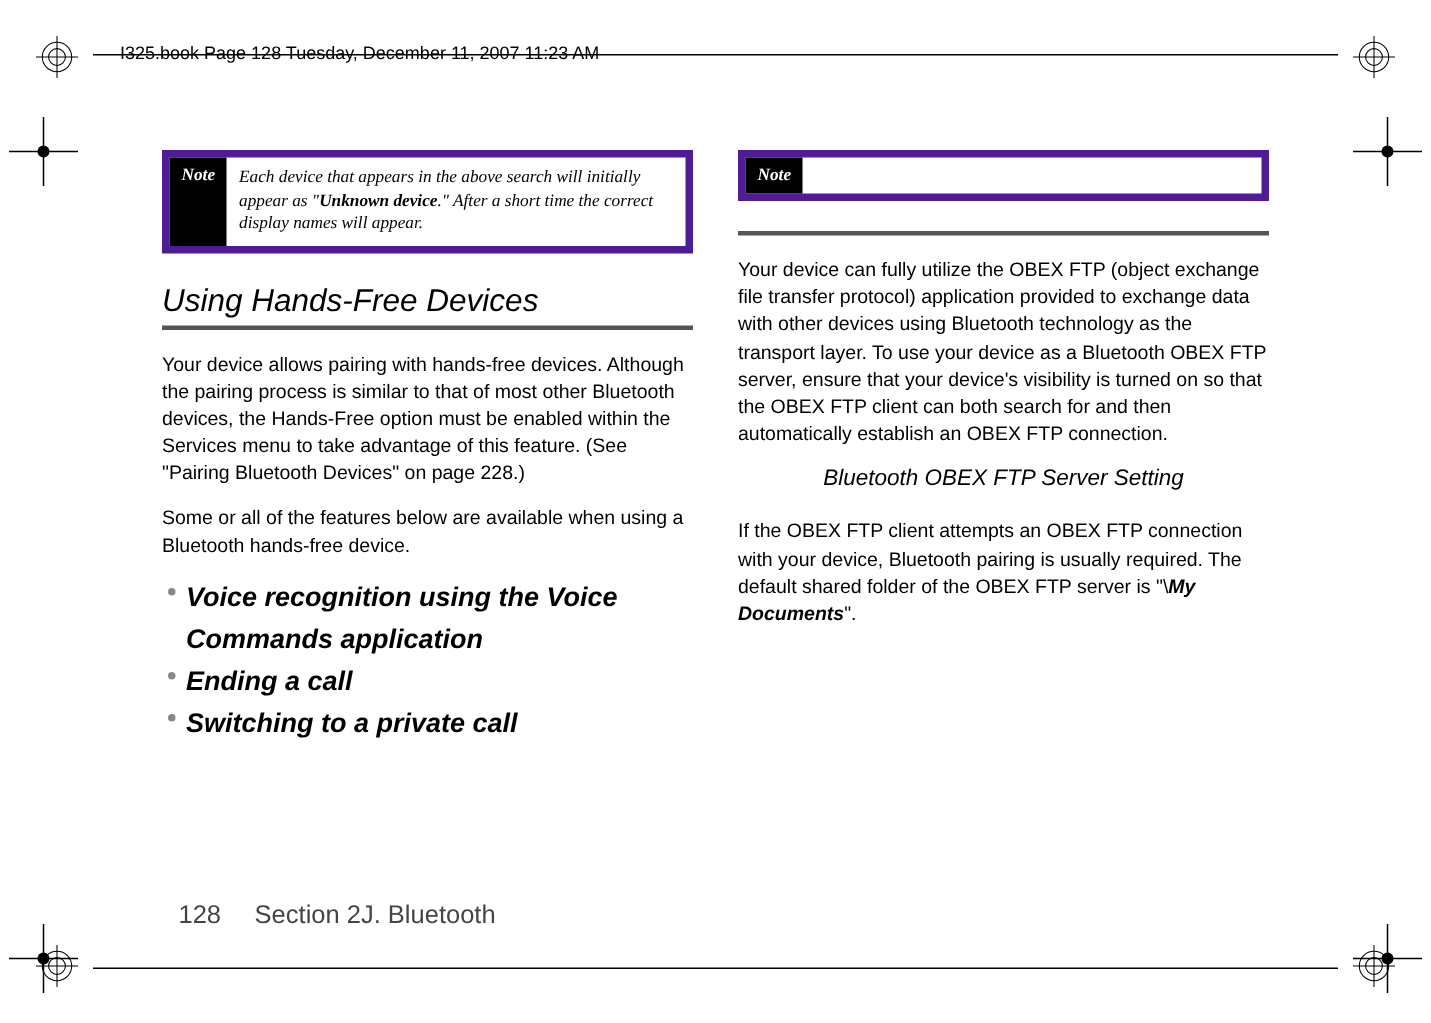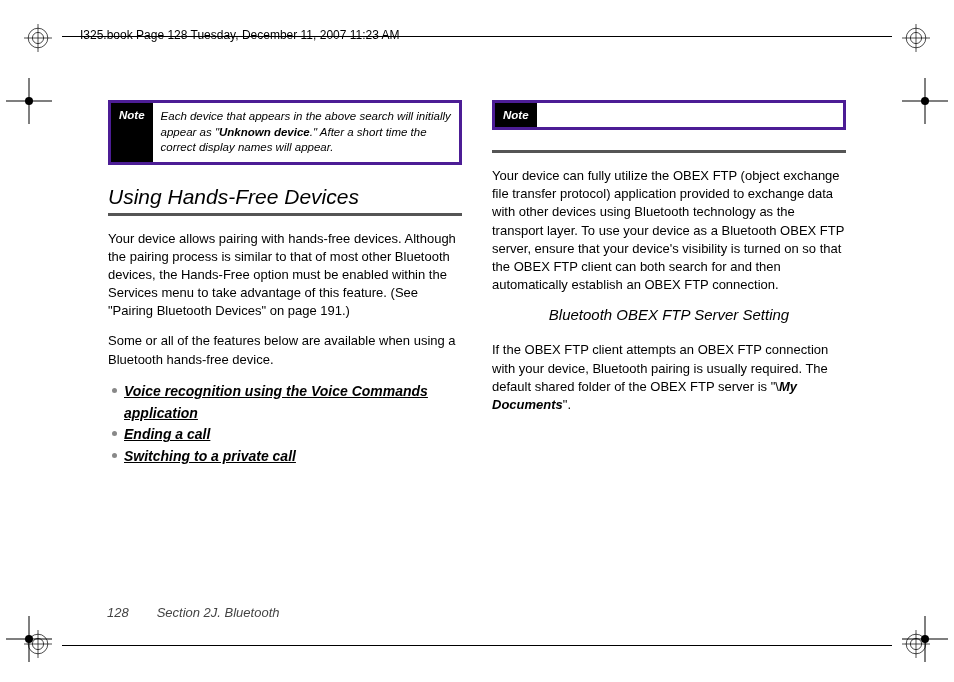--- a/index.html
+++ b/index.html
@@ -36,22 +36,23 @@
   }
 
   .page {
     position: absolute;
     left: 108px; right: 108px; top: 100px; bottom: 88px;
     display: flex; gap: 30px;
   }
   .col { flex: 1 1 0; }
 
   .notebox {
-    display:flex; border:3px solid #4c1d95; font-size:11.5px;
+    display:flex; border:5px solid #4c1d95; font-size:11.5px;
     margin-bottom:20px;
+    font-family:Liberation Serif, serif;
   }
   .notebox .tag {
     background:#000; color:#fff; font-style:italic; font-weight:bold;
     padding:6px 8px; display:flex; align-items:flex-start;
   }
   .notebox .msg {
     padding:6px 8px; font-style:italic; line-height:1.35;
   }
   .notebox .msg .bold { font-weight:bold; font-style:italic; }
 
@@ -61,28 +62,28 @@
     margin-bottom: 4px;
   }
   .rule {
     height:3px; background:#555; margin-bottom:14px;
   }
   p.body { font-size:13px; line-height:1.4; margin-bottom:12px; }
   h3.sub {
     font-style: italic; font-weight:normal; font-size:15px;
     margin-bottom:18px; margin-top:4px;text-align:center;
   }
-  ul.features { list-style:none; padding-left:4px; font-size:14px;text-decoration:underline; }
+  ul.features { list-style:none; padding-left:4px; font-size:18px; }
   ul.features li { font-style:italic; font-weight:bold; line-height:1.55; padding-left:12px; position:relative; }
   ul.features li::before { content:""; position:absolute; left:0; top:7px; width:5px; height:5px; background:#888; border-radius:50%; }
   .mydocs { font-style:italic; font-weight:bold; }
 
   .footer {
-    position:absolute; left:107px; bottom:62px;
-    font-size:13px; font-style:italic; color:#444;
+    position:absolute; left:119px; bottom:62px;
+    font-size:17px; color:#444;
   }
   .footer .pg { display:inline-block; width:46px; }
 </style>
 </head>
 <body>
 
 <div class="regmark corner-tl">
   <svg viewBox="0 0 40 40">
       <circle cx="20" cy="20" r="14" fill="none" stroke="#000"></circle>
       <circle cx="20" cy="20" r="8" fill="none" stroke="#000"></circle>
@@ -137,21 +138,21 @@
     <div class="notebox">
       <div class="tag">Note</div>
       <div class="msg">
         <span>Each device that appears in the above search will initially appear as "</span><span class="bold">Unknown device</span><span>." After a short time the correct display names will appear.</span>
       </div>
     </div>
 
     <h2 class="section">Using Hands-Free Devices</h2>
     <div class="rule"></div>
 
-    <p class="body">Your device allows pairing with hands-free devices. Although the pairing process is similar to that of most other Bluetooth devices, the Hands-Free option must be enabled within the Services menu to take advantage of this feature. (See "Pairing Bluetooth Devices" on page 191.)</p>
+    <p class="body">Your device allows pairing with hands-free devices. Although the pairing process is similar to that of most other Bluetooth devices, the Hands-Free option must be enabled within the Services menu to take advantage of this feature. (See "Pairing Bluetooth Devices" on page 228.)</p>
     <p class="body">Some or all of the features below are available when using a Bluetooth hands-free device.</p>
 
     <ul class="features">
       <li>Voice recognition using the Voice Commands application</li>
       <li>Ending a call</li>
       <li>Switching to a private call</li>
     </ul>
   </div>
 
   <div class="col">

